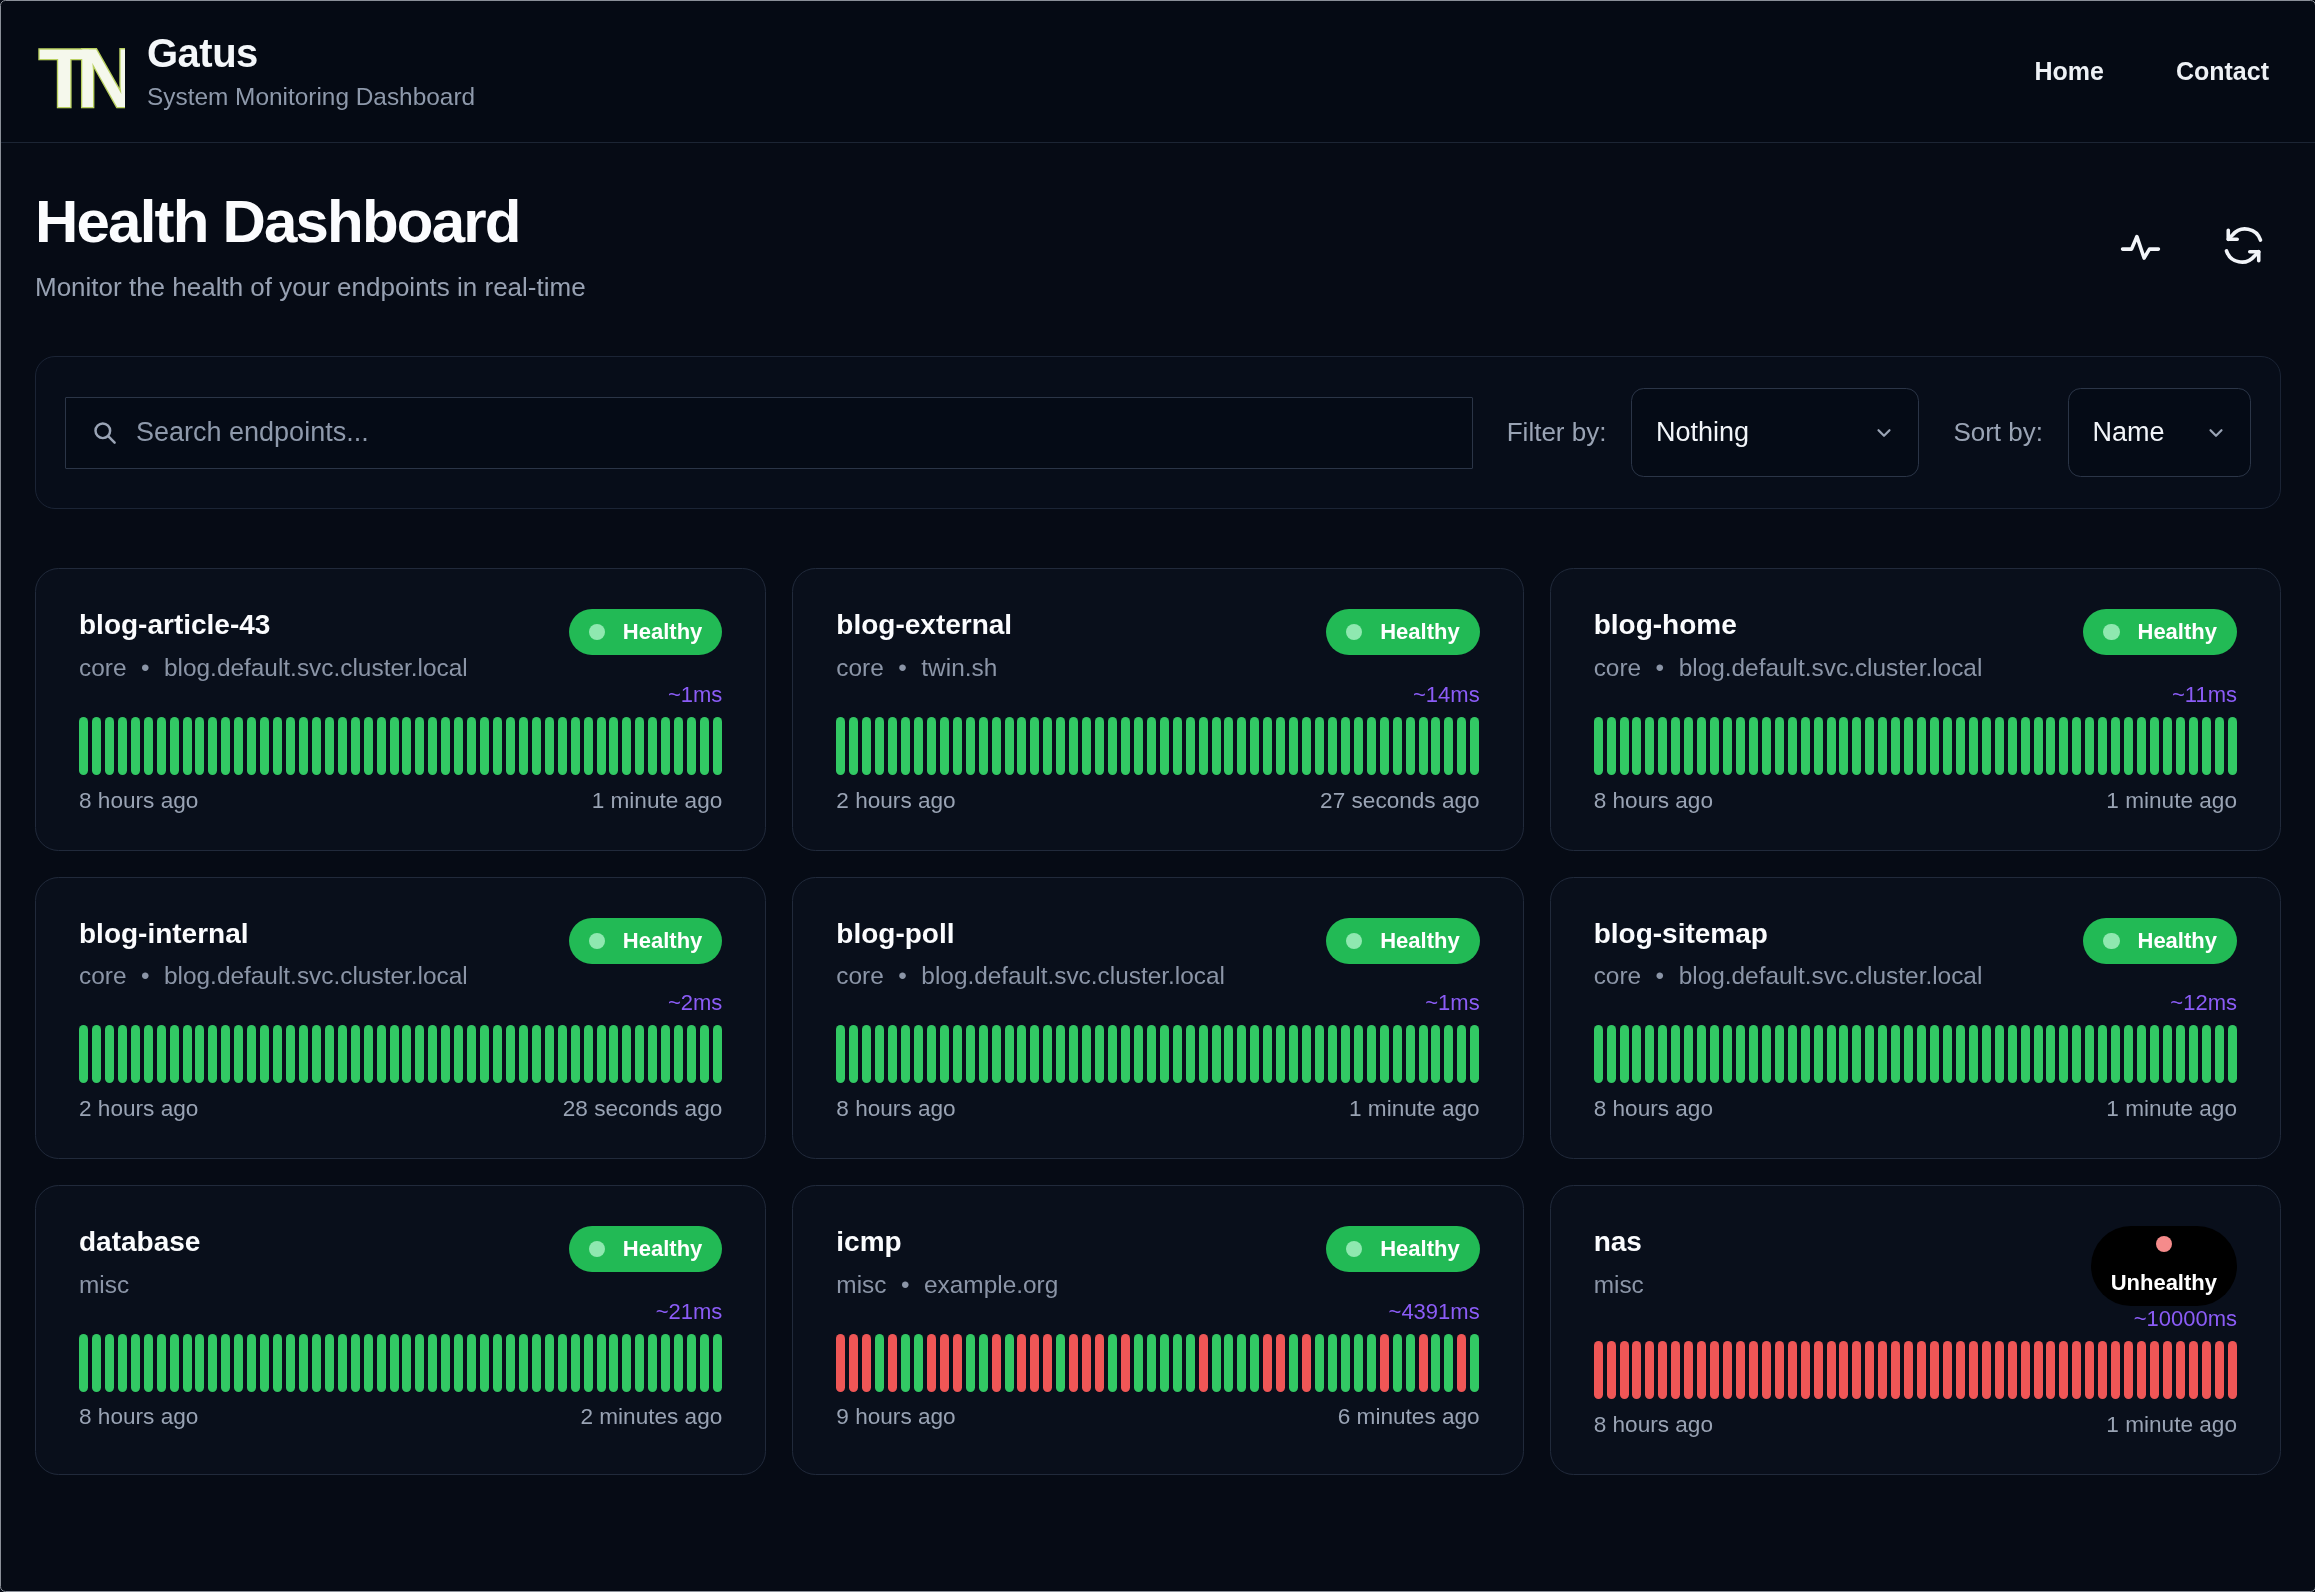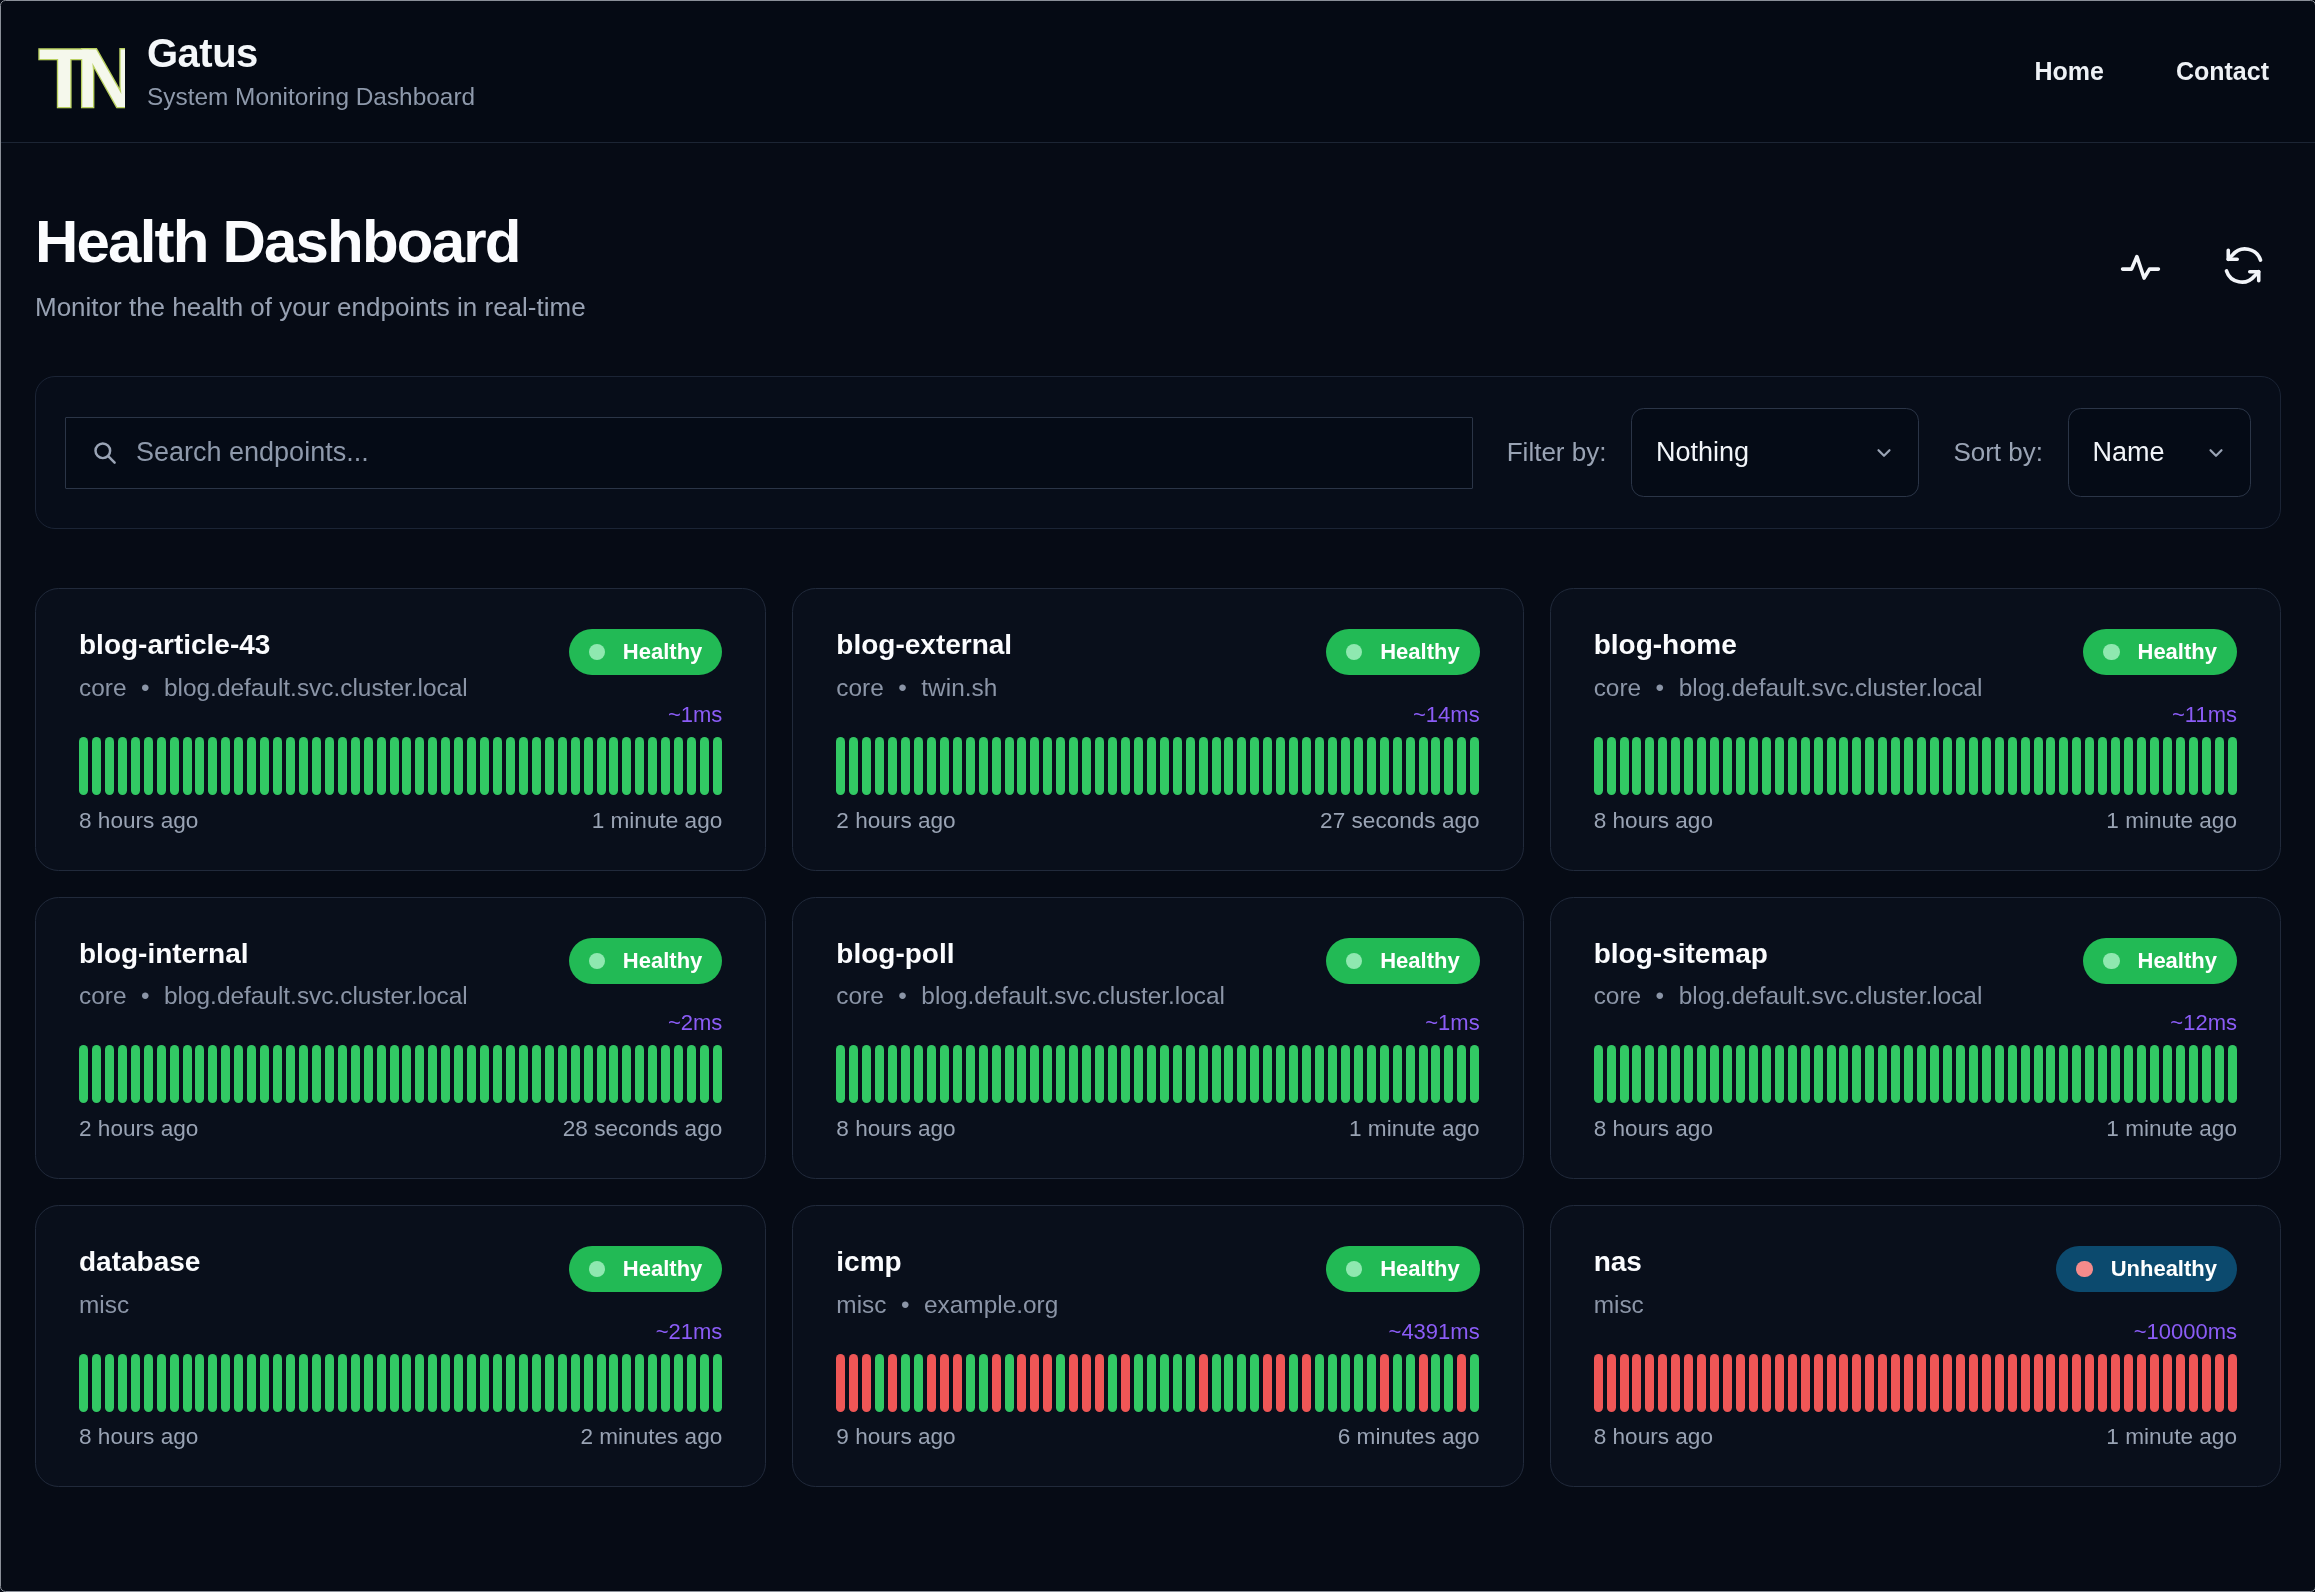--- a/index.html
+++ b/index.html
@@ -22,21 +22,21 @@
   }
   .logo-mark { width:87px; height:100px; margin-top:12.7px; }
   .logo-text-block { margin-left:22px; }
   .app-title { font-size:40px; font-weight:800; color:#f4f7fa; letter-spacing:-0.5px; }
   .app-subtitle { font-size:24.4px; color:#8e99ab; margin-top:7.2px; }
   .nav { margin-left:auto; display:flex; gap:72px; }
   .nav a { color:#eef1f5; text-decoration:none; font-size:25px; font-weight:600; }
 
   
   .main { padding:0 35px; }
-  .page-head { display:flex; align-items:center; margin-top:64px;justify-content:space-between; }
+  .page-head { display:flex; align-items:center; margin-top:44px;justify-content:space-between; }
   .page-title { font-size:60px; font-weight:800; letter-spacing:-1.8px; color:#fbfcfe; }
   .page-subtitle { font-size:26px; color:#97a1b2; margin-top:16.3px; }
   .head-actions { margin-left:auto; display:flex; gap:60px; margin-right:16.3px; }
   .icon-btn { background:none; border:none; cursor:pointer; padding:0; display:flex; }
   .icon-btn svg { width:43px; height:43px; stroke:#f2f5f9; stroke-width:2; fill:none; stroke-linecap:round; stroke-linejoin:round; }
 
   
   .toolbar {
     margin-top:53px;
     border:0.9px solid #1b2435; border-radius:20px;
@@ -82,21 +82,21 @@
   .card-name { font-size:28px; font-weight:800; color:#fbfcfe; }
   .card-sub { margin-top:12.7px; font-size:24.4px; color:#8b95a7; display:flex; gap:14.5px; align-items:center; }
   .badge {
     margin-left:auto; display:flex; align-items:center; gap:18px;
     border-radius:904px; padding:10px 20px;
     font-size:22px; font-weight:700; color:#fff;
   }
   .badge .dot { width:16.3px; height:16.3px; border-radius:50%; }
   .badge.healthy { background:#22ba55; }
   .badge.healthy .dot { background:#8fe8b0; }
-  .badge.unhealthy { background:#0c4a6e; }
+  .badge.unhealthy { background:#000000;flex-direction:column; }
   .badge.unhealthy .dot { background:#f58b8b; }
   .latency { text-align:right; font-size:22px; color:#8b5cf6; }
   .bars { margin-top:9px; height:58px; display:flex; justify-content:space-between; align-items:stretch; }
   .bar { width:9px; border-radius:5.4px; }
   .bar.ok { background:#32c964; }
   .bar.fail { background:#ef5656; }
   .times { margin-top:12.7px; display:flex; justify-content:space-between; font-size:22.6px; color:#99a3b4; }
 </style>
 </head>
 <body>

